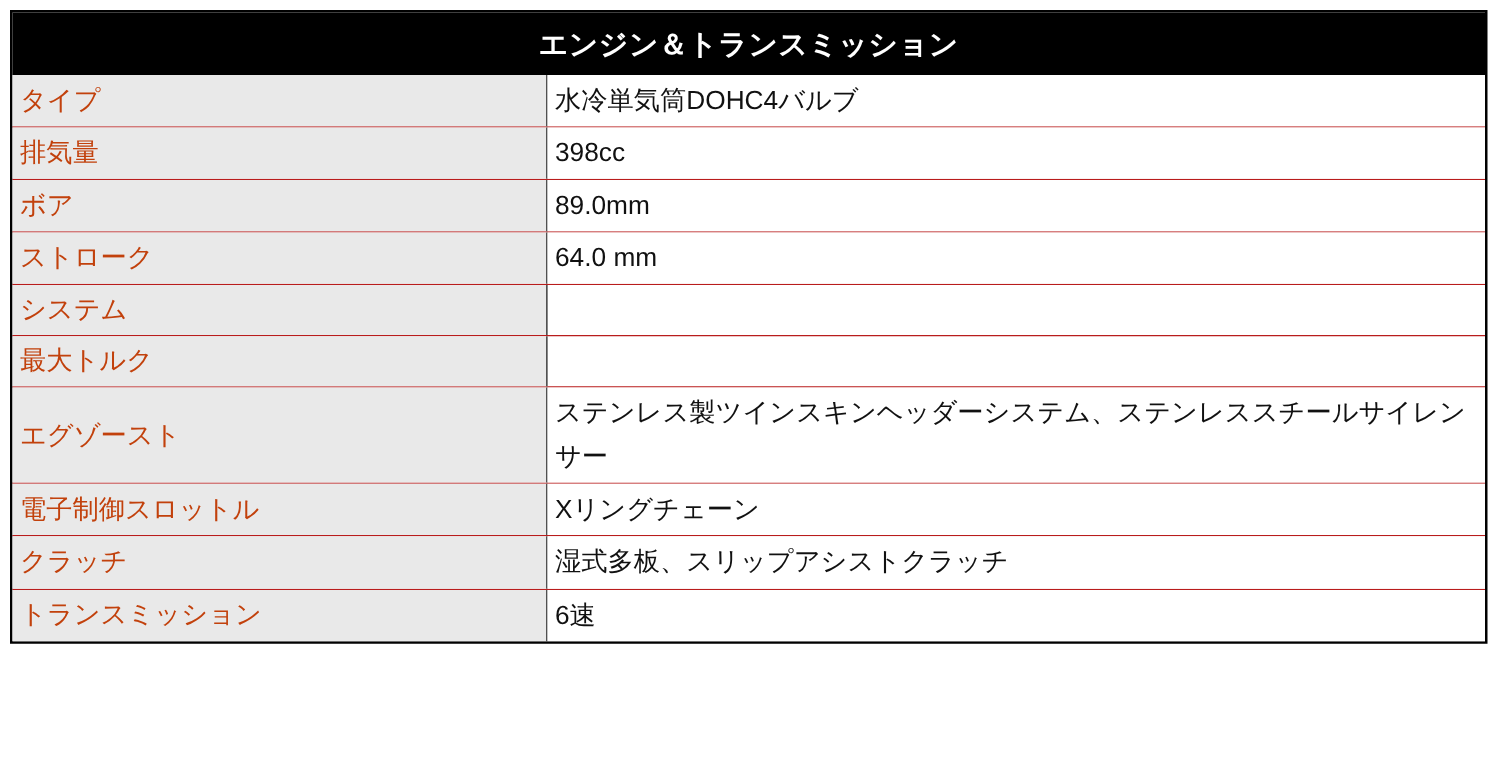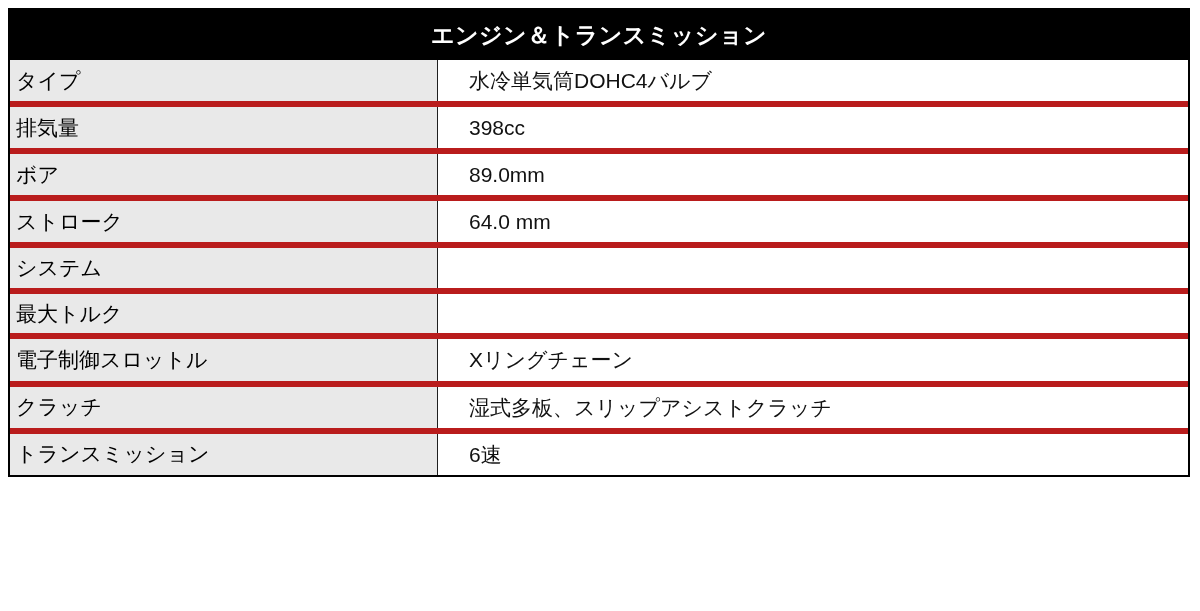--- a/index.html
+++ b/index.html
@@ -25,45 +25,44 @@
     display: flex;
     align-items: center;
     justify-content: center;
     font-size: 23px;
     font-weight: bold;
     letter-spacing: 0.5px;
   }
   .spec-row {
     display: flex;
     min-height: 41px;
-    border-top: 6px solid #b91c1c;
+    border-top: 1px solid #b91c1c;
   }
   .spec-row:first-of-type { border-top: none; }
   .cell-label {
     width: 428px;
     flex: 0 0 428px;
     background: #e9e9e9;
     border-right: 1px solid #1f1f1f;
     display: flex;
     align-items: center;
     padding: 3px 8px 3px 6px;
     font-size: 21px;
-    color: #000000;
+    color: #c2410c;
     line-height: 1.6;
   }
   .cell-value {
     flex: 1 1 auto;
     background: #ffffff;
     display: flex;
     align-items: center;
     padding: 3px 10px 3px 6px;
     font-size: 21px;
     color: #111111;
     line-height: 1.67;
-    margin-left: 25px;
   }
 </style>
 </head>
 <body>
 
 <div class="spec-table">
   <div class="spec-header">エンジン＆トランスミッション</div>
   <div>
   <div class="spec-row">
     <div class="cell-label">タイプ</div>
@@ -88,20 +87,24 @@
 
   <div class="spec-row">
     <div class="cell-label">システム</div>
   </div>
 
   <div class="spec-row">
     <div class="cell-label">最大トルク</div>
   </div>
 
 
+  <div class="spec-row">
+    <div class="cell-label">エグゾースト</div>
+    <div class="cell-value">ステンレス製ツインスキンヘッダーシステム、ステンレススチールサイレンサー</div>
+  </div>
 
   <div class="spec-row">
     <div class="cell-label">電子制御スロットル</div>
     <div class="cell-value">Xリングチェーン</div>
   </div>
 
   <div class="spec-row">
     <div class="cell-label">クラッチ</div>
     <div class="cell-value">湿式多板、スリップアシストクラッチ</div>
   </div>

